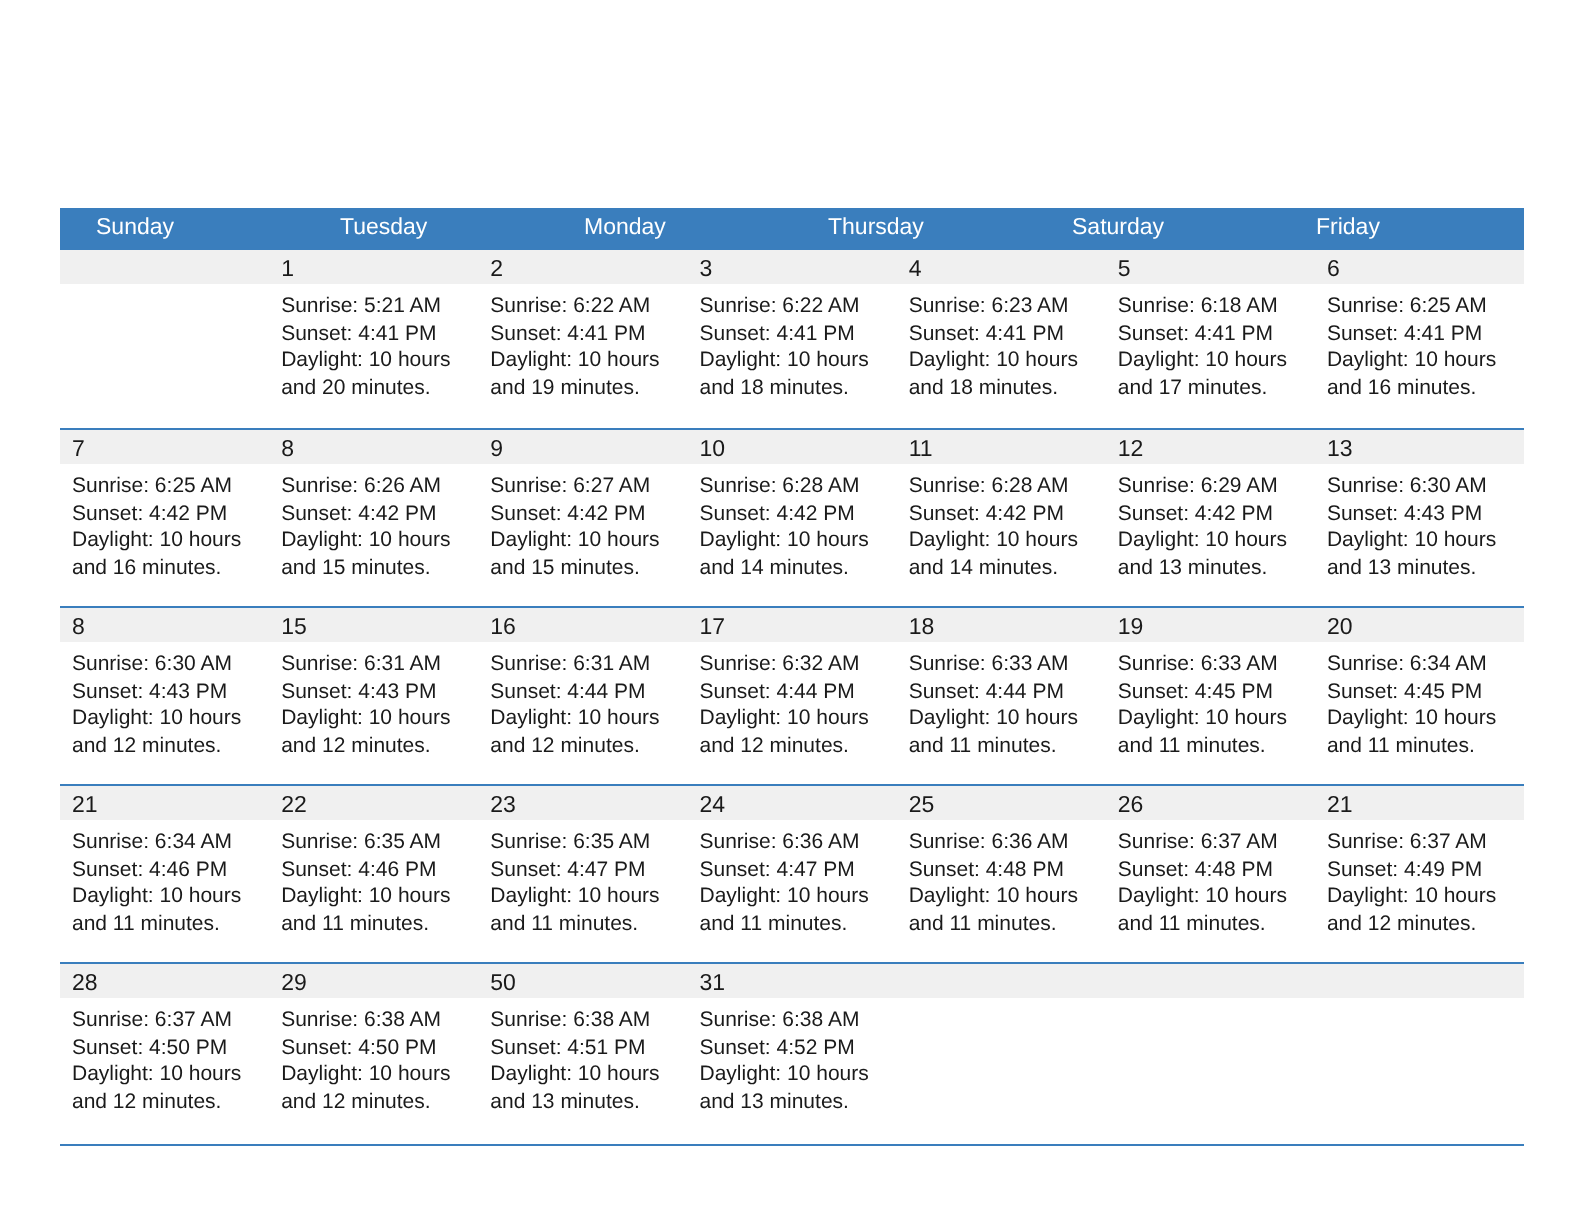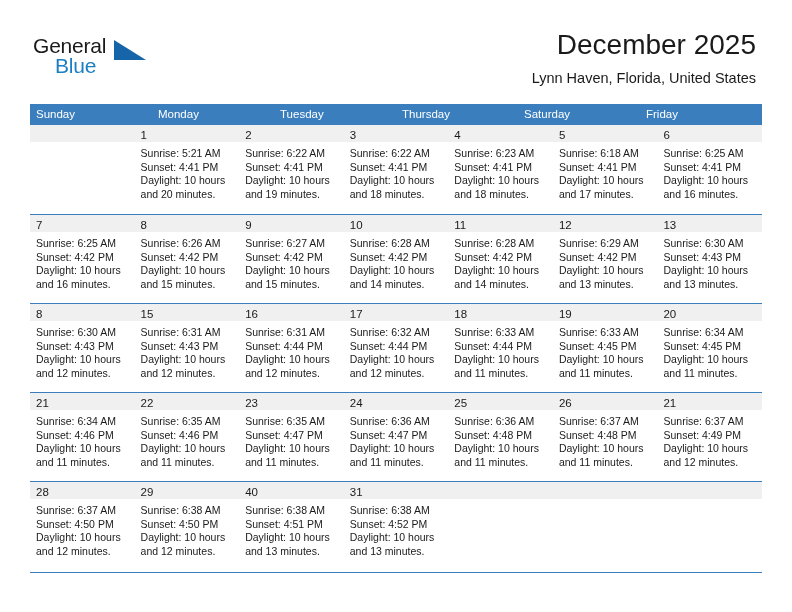--- a/index.html
+++ b/index.html
@@ -95,21 +95,21 @@
   .weekdays {
     display: flex;
     background: #3a7ebd;
     height: 21px;
   }
   .weekday {
     flex: 1 1 0;
     color: #ffffff;
     font-size: 11.5px;
     line-height: 21px;
-    padding-left: 6px;
+    padding-left: 18px;
     box-sizing: border-box;
     white-space: nowrap;
   }
 
   .week {
     display: flex;
     border-top: 1px solid #3a7ebd;
     height: 89px;
     box-sizing: border-box;
   }
@@ -153,40 +153,26 @@
     width: 732px;
     height: 1px;
     background: #3a7ebd;
   }
 </style>
 </head>
 <body>
 
 <div class="page">
 
-  <div class="header">
-
-    <div class="logo">
-      <span class="logo-general">General</span>
-      <span class="logo-triangle"></span>
-      <span class="logo-blue">Blue</span>
-    </div>
-
-    <div class="title-block">
-      <div class="month-title">December 2025</div>
-      <div class="location-subtitle">Lynn Haven, Florida, United States</div>
-    </div>
-
-  </div>
 
   <div class="calendar">
     <div class="weekdays">
         <div class="weekday">Sunday</div>
+        <div class="weekday">Tuesday</div>
         <div class="weekday">Monday</div>
-        <div class="weekday">Tuesday</div>
         <div class="weekday">Thursday</div>
         <div class="weekday">Saturday</div>
         <div class="weekday">Friday</div>
       </div>
     <div class="weeks">
         <div class="week">
           <div class="daycell empty">
             <div class="daynum-band"><span class="daynum"></span></div>
             <div class="details"></div>
           </div>
@@ -453,21 +439,21 @@
           <div class="daycell">
             <div class="daynum-band"><span class="daynum">29</span></div>
             <div class="details">
               <div class="detail-line">Sunrise: 6:38 AM</div>
               <div class="detail-line">Sunset: 4:50 PM</div>
               <div class="detail-line">Daylight: 10 hours</div>
               <div class="detail-line">and 12 minutes.</div>
             </div>
           </div>
           <div class="daycell">
-            <div class="daynum-band"><span class="daynum">40</span></div>
+            <div class="daynum-band"><span class="daynum">50</span></div>
             <div class="details">
               <div class="detail-line">Sunrise: 6:38 AM</div>
               <div class="detail-line">Sunset: 4:51 PM</div>
               <div class="detail-line">Daylight: 10 hours</div>
               <div class="detail-line">and 13 minutes.</div>
             </div>
           </div>
           <div class="daycell">
             <div class="daynum-band"><span class="daynum">31</span></div>
             <div class="details">

